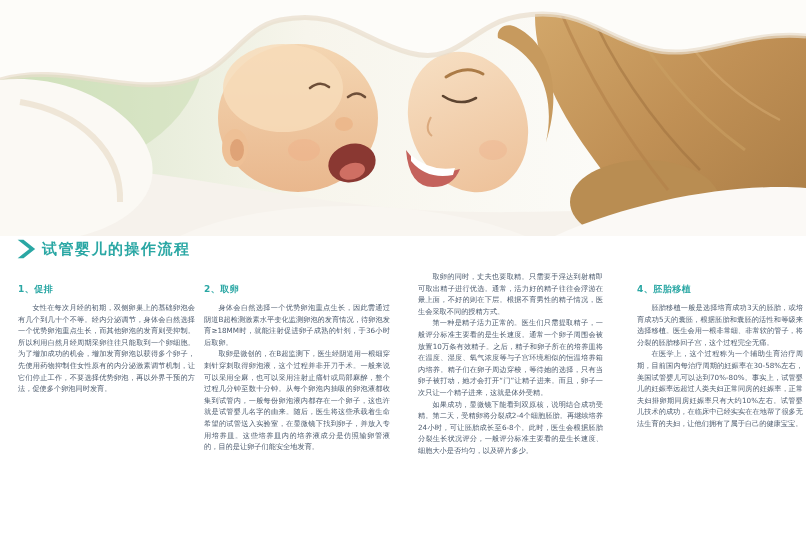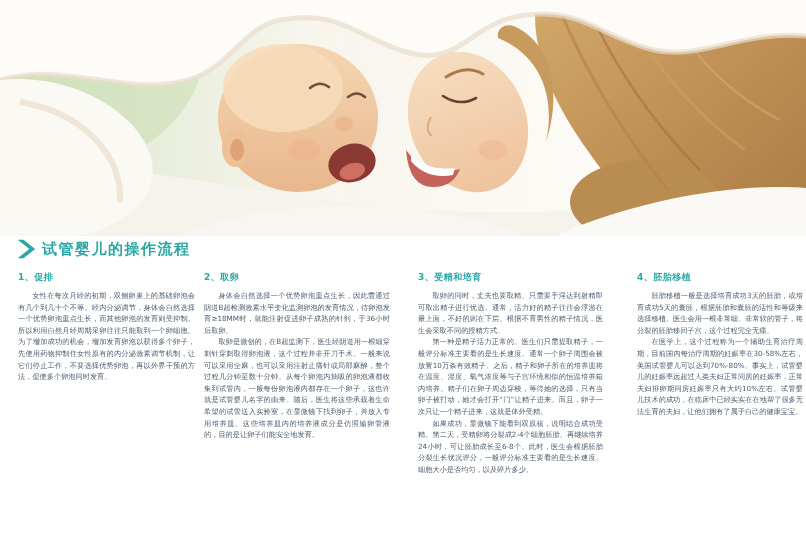--- a/index.html
+++ b/index.html
@@ -10,21 +10,21 @@
 
   .title-row{position:absolute;top:239px;left:16px;display:flex;align-items:center;gap:6px;}
   .chevron{width:20px;height:20px;display:block;}
   .page-title{color:#2aa7a4;font-size:15px;font-weight:bold;letter-spacing:1.5px;white-space:nowrap;}
 
   .col{position:absolute;top:271px;}
   .col-1{left:18px;width:177px;}
   .col-2{left:204px;width:186px;}
   .col-3{left:418px;width:185px;}
   .col-4{left:637px;width:166px;}
-  .col h3{color:#2aa7a4;font-size:9px;font-weight:bold;margin:0 0 6px 0;letter-spacing:.5px;}
+  .col h3{color:#2aa7a4;font-size:9px;font-weight:bold;margin:12px 0 6px 0;letter-spacing:.5px;}
   .col p{margin:0;font-size:7.2px;line-height:11.6px;color:#4c5b6e;text-align:justify;text-indent:2em;}
 </style>
 </head>
 <body>
 
 <div class="page">
 
   <svg class="hero" viewBox="0 0 806 236" role="img" aria-label="母亲与婴儿在白色被子下相视而笑的照片，左侧为柔和的绿色背景，右侧是母亲的金棕色头发">
     <defs>
       <linearGradient id="bgg" x1="0" y1="0" x2="1" y2="0">
@@ -116,21 +116,20 @@
     <p>女性在每次月经的初期，双侧卵巢上的基础卵泡会有几个到几十个不等。经内分泌调节，身体会自然选择一个优势卵泡重点生长，而其他卵泡的发育则受抑制。所以利用自然月经周期采卵往往只能取到一个卵细胞。为了增加成功的机会，增加发育卵泡以获得多个卵子，先使用药物抑制住女性原有的内分泌激素调节机制，让它们停止工作，不要选择优势卵泡，再以外界干预的方法，促使多个卵泡同时发育。</p>
   </div>
 
   <div class="col col-2">
     <h3>2、取卵</h3>
     <p>身体会自然选择一个优势卵泡重点生长，因此需通过阴道B超检测激素水平变化监测卵泡的发育情况，待卵泡发育≥18MM时，就能注射促进卵子成熟的针剂，于36小时后取卵。</p>
     <p>取卵是微创的，在B超监测下，医生经阴道用一根细穿刺针穿刺取得卵泡液，这个过程并非开刀手术。一般来说可以采用全麻，也可以采用注射止痛针或局部麻醉，整个过程几分钟至数十分钟。从每个卵泡内抽吸的卵泡液都收集到试管内，一般每份卵泡液内都存在一个卵子，这也许就是试管婴儿名字的由来。随后，医生将这些承载着生命希望的试管送入实验室，在显微镜下找到卵子，并放入专用培养皿。这些培养皿内的培养液成分是仿照输卵管液的，目的是让卵子们能安全地发育。</p>
   </div>
 
   <div class="col col-3">
-    <h3>3、受精和培育</h3>
     <p>取卵的同时，丈夫也要取精。只需要手淫达到射精即可取出精子进行优选。通常，活力好的精子往往会浮游在最上面，不好的则在下层。根据不育男性的精子情况，医生会采取不同的授精方式。</p>
     <p>第一种是精子活力正常的。医生们只需提取精子，一般评分标准主要看的是生长速度。通常一个卵子周围会被放置10万条有效精子。之后，精子和卵子所在的培养皿将在温度、湿度、氧气浓度等与子宫环境相似的恒温培养箱内培养。精子们在卵子周边穿梭，等待她的选择，只有当卵子被打动，她才会打开“门”让精子进来。而且，卵子一次只让一个精子进来，这就是体外受精。</p>
     <p>如果成功，显微镜下能看到双原核，说明结合成功受精。第二天，受精卵将分裂成2-4个细胞胚胎。再继续培养24小时，可让胚胎成长至6-8个。此时，医生会根据胚胎分裂生长状况评分，一般评分标准主要看的是生长速度、细胞大小是否均匀，以及碎片多少。</p>
   </div>
 
   <div class="col col-4">
     <h3>4、胚胎移植</h3>
     <p>胚胎移植一般是选择培育成功3天的胚胎，或培育成功5天的囊胚，根据胚胎和囊胚的活性和等级来选择移植。医生会用一根非常细、非常软的管子，将分裂的胚胎移回子宫，这个过程完全无痛。</p>
     <p>在医学上，这个过程称为一个辅助生育治疗周期，目前国内每治疗周期的妊娠率在30-58%左右，美国试管婴儿可以达到70%-80%。事实上，试管婴儿的妊娠率远超过人类夫妇正常同房的妊娠率，正常夫妇排卵期同房妊娠率只有大约10%左右。试管婴儿技术的成功，在临床中已经实实在在地帮了很多无法生育的夫妇，让他们拥有了属于自己的健康宝宝。</p>
   </div>

